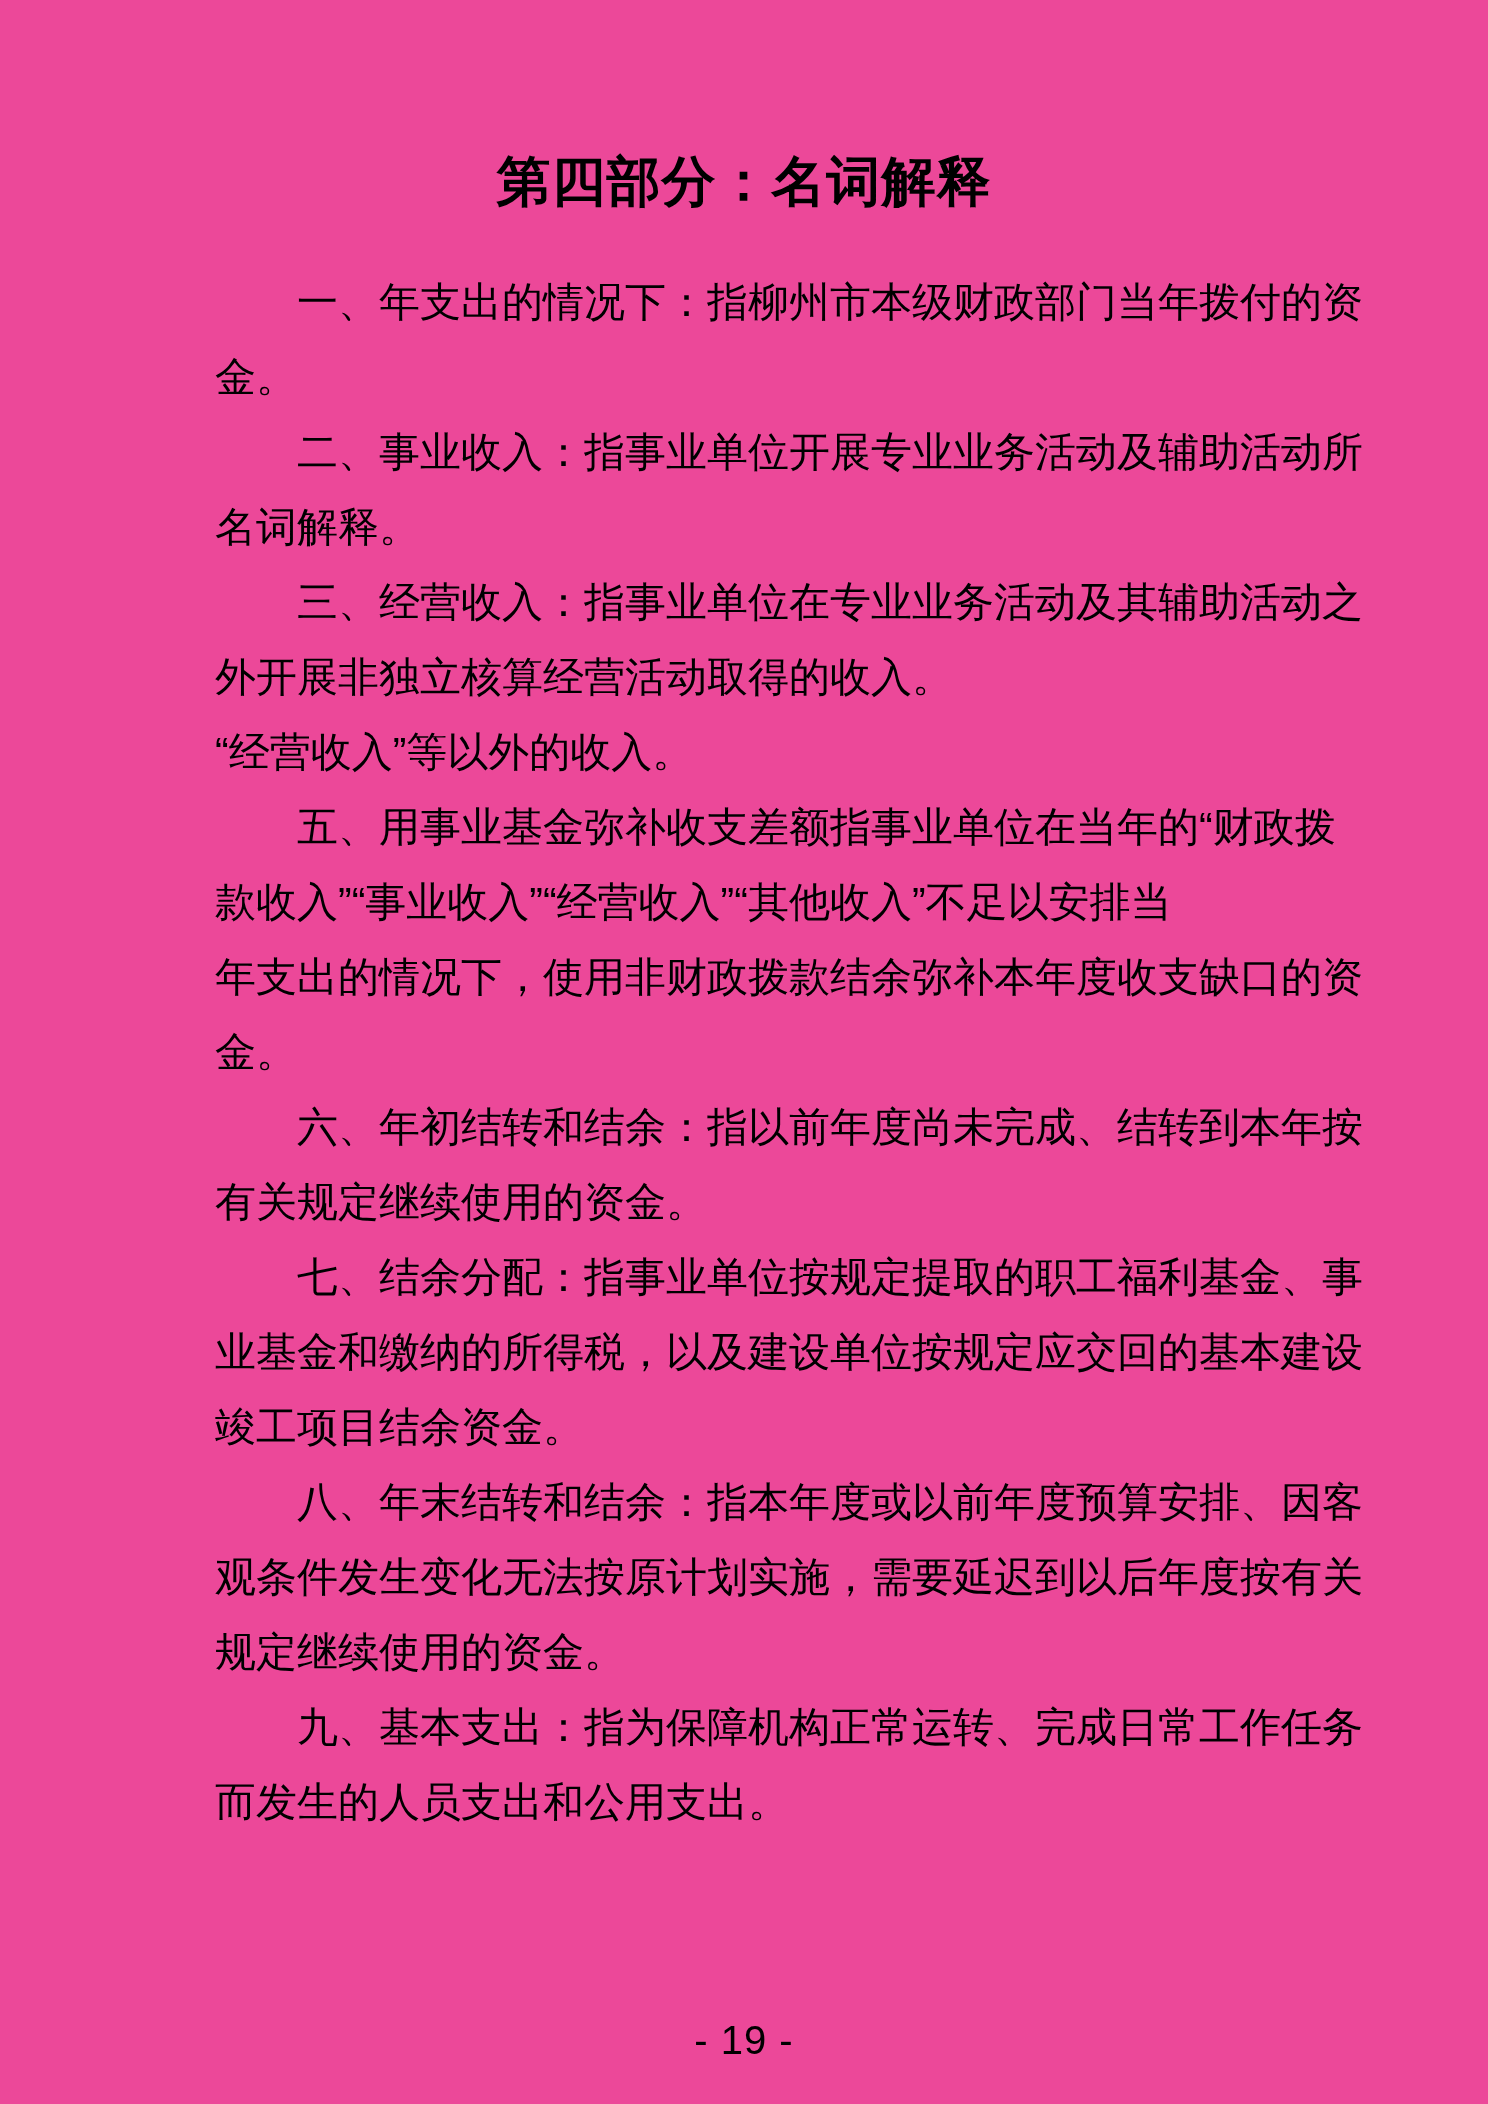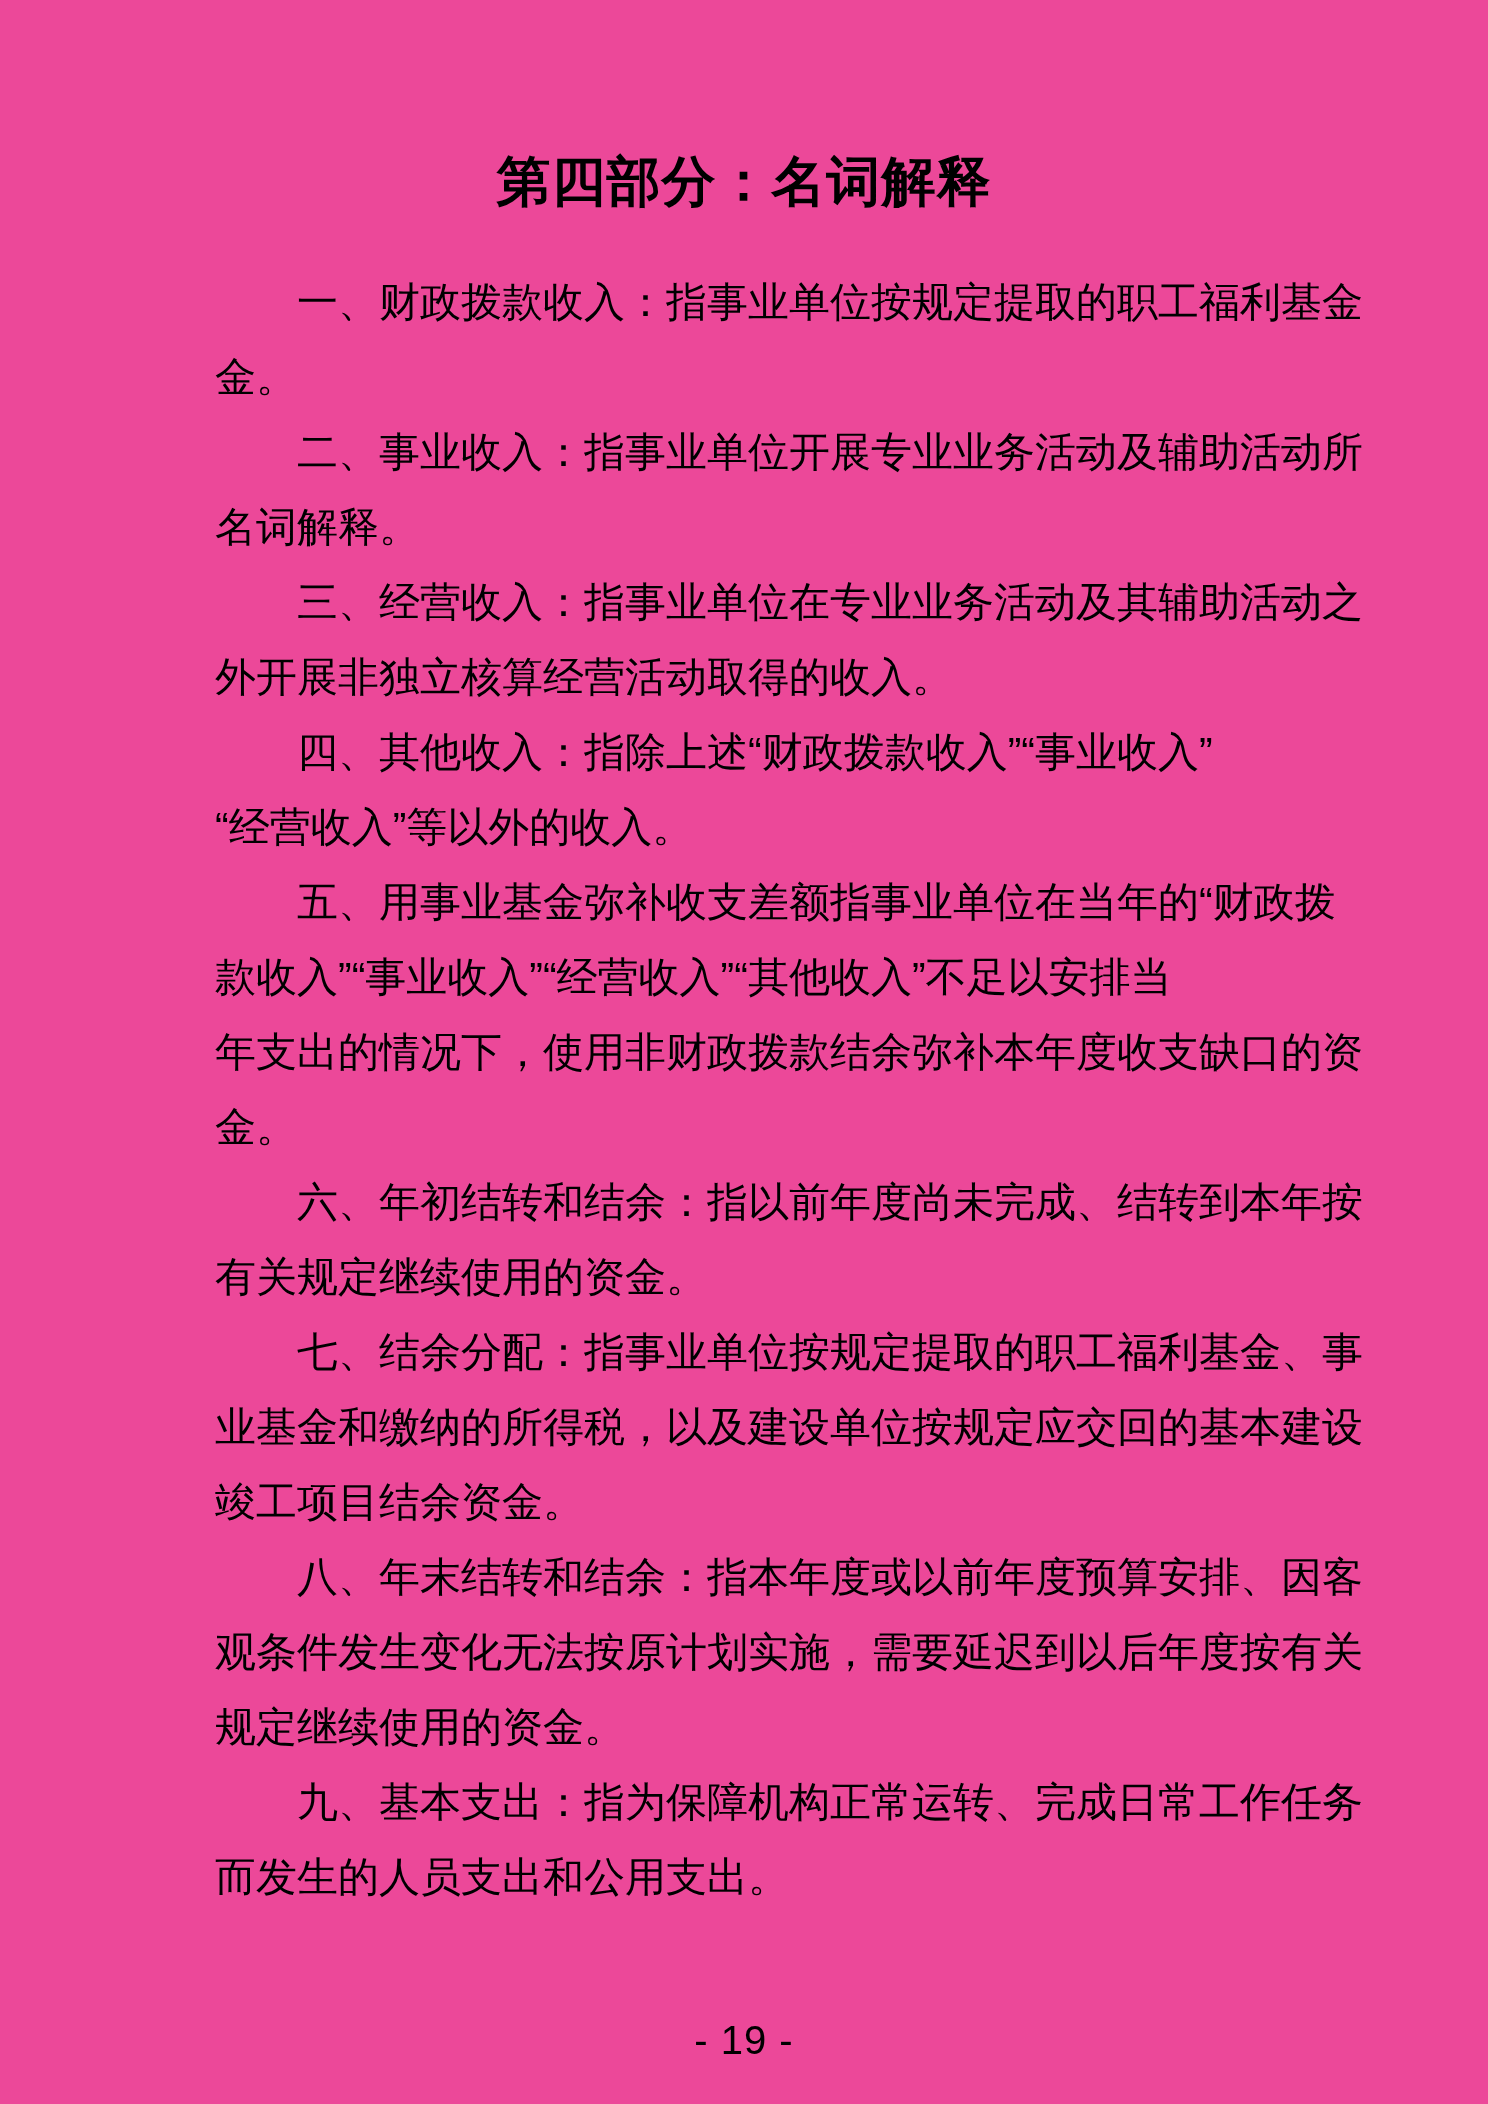--- a/index.html
+++ b/index.html
@@ -52,27 +52,26 @@
     font-size: 40px;
     letter-spacing: 1px;
   }
 </style>
 </head>
 <body>
 
 <div class="page">
   <h1 class="title">第四部分：名词解释</h1>
   <div class="body-text">
-      <div class="line indent">一、财政拨款收入：指事业单位按规定提取的职工福利基金</div>
+      <div class="line indent">一、年支出的情况下：指柳州市本级财政部门当年拨付的资</div>
       <div class="line">金。</div>
       <div class="line indent">二、事业收入：指事业单位开展专业业务活动及辅助活动所</div>
       <div class="line">名词解释。</div>
       <div class="line indent">三、经营收入：指事业单位在专业业务活动及其辅助活动之</div>
       <div class="line">外开展非独立核算经营活动取得的收入。</div>
-      <div class="line indent">四、其他收入：指除上述“财政拨款收入”“事业收入”</div>
       <div class="line">“经营收入”等以外的收入。</div>
       <div class="line indent">五、用事业基金弥补收支差额指事业单位在当年的“财政拨</div>
       <div class="line">款收入”“事业收入”“经营收入”“其他收入”不足以安排当</div>
       <div class="line">年支出的情况下，使用非财政拨款结余弥补本年度收支缺口的资</div>
       <div class="line">金。</div>
       <div class="line indent">六、年初结转和结余：指以前年度尚未完成、结转到本年按</div>
       <div class="line">有关规定继续使用的资金。</div>
       <div class="line indent">七、结余分配：指事业单位按规定提取的职工福利基金、事</div>
       <div class="line">业基金和缴纳的所得税，以及建设单位按规定应交回的基本建设</div>
       <div class="line">竣工项目结余资金。</div>

